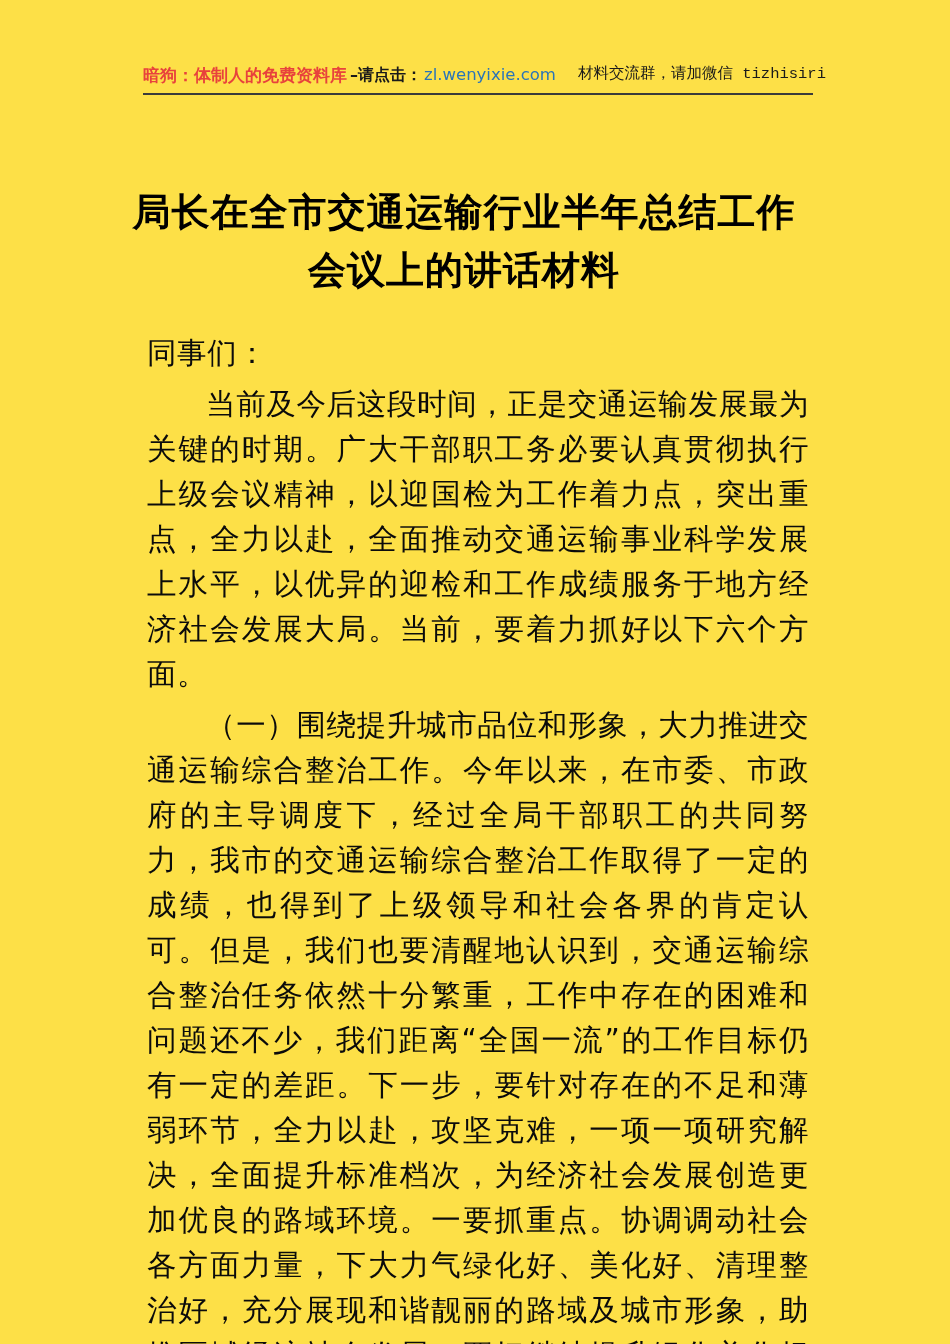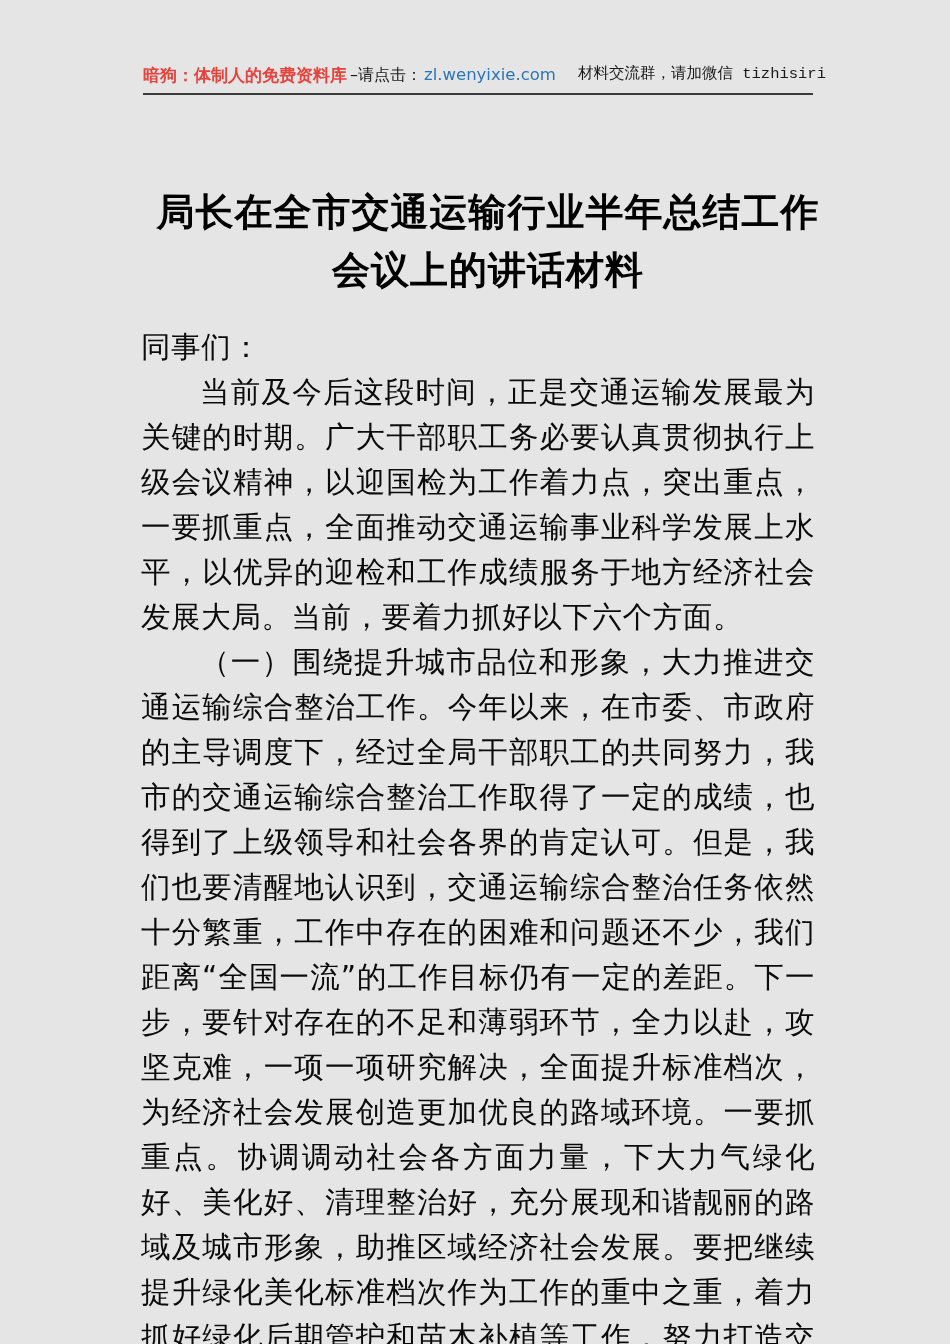--- a/index.html
+++ b/index.html
@@ -5,21 +5,21 @@
   html, body {
     margin: 0;
     padding: 0;
     background: #ffffff;
   }
 
   .page {
     position: relative;
     width: 950px;
     height: 1344px;
-    background: #e5e5e5;
+    background: #fde047;
     overflow: hidden;
     font-family: "Liberation Serif", "DejaVu Serif", serif;
   }
 
   
   .doc-header {
     position: absolute;
     left: 143px;
     top: 60px;
     width: 670px;
@@ -34,21 +34,21 @@
 
   .hdr-brand {
     color: #e8423c;
     font-weight: bold;
     font-family: "DejaVu Sans", "Liberation Sans", sans-serif;
     font-size: 17px;
   }
 
   .hdr-click {
     color: #1a1a1a;
-    font-weight: normal;
+    font-weight: bold;
     font-family: "DejaVu Sans", "Liberation Sans", sans-serif;
     font-size: 16px;
     margin-left: 3px;
   }
 
   .hdr-link {
     color: #2a74b8;
     font-family: "DejaVu Sans", "Liberation Sans", sans-serif;
     font-size: 16.5px;
     text-decoration: none;
@@ -68,21 +68,21 @@
     left: 143px;
     top: 93px;
     width: 670px;
     height: 2px;
     background: #3b3b3b;
   }
 
   
   .doc-title {
     position: absolute;
-    left: 153px;
+    left: 129px;
     top: 158px;
     width: 670px;
     text-align: center;
     font-family: "DejaVu Serif", "Liberation Serif", serif;
     font-weight: bold;
     font-size: 38px;
     line-height: 58px;
     letter-spacing: 1px;
     color: #000000;
   }
@@ -96,21 +96,21 @@
     font-family: "DejaVu Sans", "Liberation Sans", sans-serif;
     font-size: 29.5px;
     line-height: 45px;
     color: #0b0b0b;
     letter-spacing: 0.6px;
     text-align: justify;
     text-justify: inter-character;
   }
 
   .doc-body p {
-    margin: 0;
+    margin: 6px;
     padding: 0;
     text-align: justify;
     text-justify: inter-character;
     word-break: break-all;
   }
 
   .p-indent {
     text-indent: 2em;
   }
 
@@ -130,20 +130,20 @@
     <span class="hdr-group">材料交流群，请加微信 tizhisiri</span>
   </div>
 
   <div class="hdr-rule"></div>
 
   <h1 class="doc-title">局长在全市交通运输行业半年总结工作会议上的讲话材料</h1>
 
   <div class="doc-body">
     <p>同事们：</p>
     <p class="p-indent">
-      <span>当前及今后这段时间，正是交通运输发展最为关键的时期。广大干部职工务必要认真贯彻执行上级会议精神，以迎国检为工作着力点，突出重点，一要抓重点，全面推动交通运输事业科学发展上水平，以优异的迎检和工作成绩服务于地方经济社会发展大局。当前，要着力抓好以下六个方面。</span>
+      <span>当前及今后这段时间，正是交通运输发展最为关键的时期。广大干部职工务必要认真贯彻执行上级会议精神，以迎国检为工作着力点，突出重点，全力以赴，全面推动交通运输事业科学发展上水平，以优异的迎检和工作成绩服务于地方经济社会发展大局。当前，要着力抓好以下六个方面。</span>
     </p>
     <p class="p-indent">
       <span class="bold-lead">（一）围绕提升城市品位和形象，大力推进交通运输综合整治工作。</span><span>今年以来，在市委、市政府的主导调度下，经过全局干部职工的共同努力，我市的交通运输综合整治工作取得了一定的成绩，也得到了上级领导和社会各界的肯定认可。但是，我们也要清醒地认识到，交通运输综合整治任务依然十分繁重，工作中存在的困难和问题还不少，我们距离“全国一流”的工作目标仍有一定的差距。下一步，要针对存在的不足和薄弱环节，全力以赴，攻坚克难，一项一项研究解决，全面提升标准档次，为经济社会发展创造更加优良的路域环境。一要抓重点。协调调动社会各方面力量，下大力气绿化好、美化好、清理整治好，充分展现和谐靓丽的路域及城市形象，助推区域经济社会发展。要把继续提升绿化美化标准档次作为工作的重中之重，着力抓好绿化后期管护和苗木补植等工作，努力打造交通运输园林景观带和绿色长</span>
     </p>
   </div>
 
 </div>
 
 </body></html>

